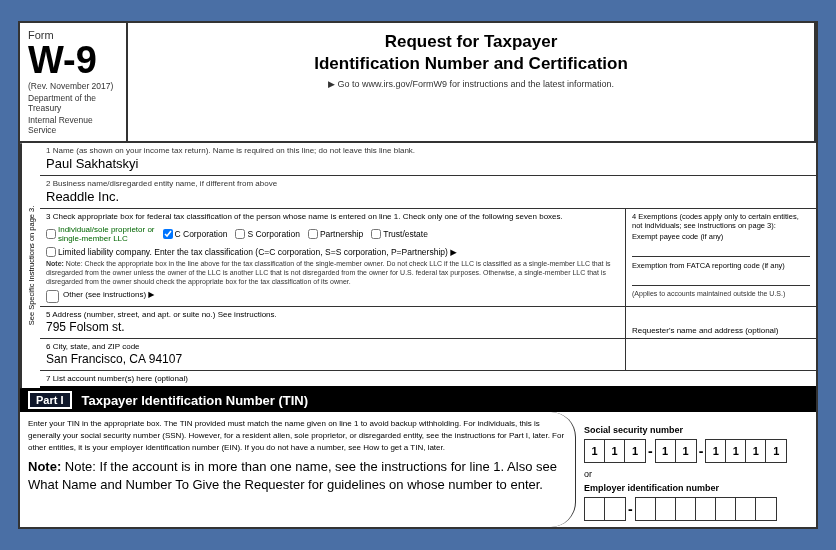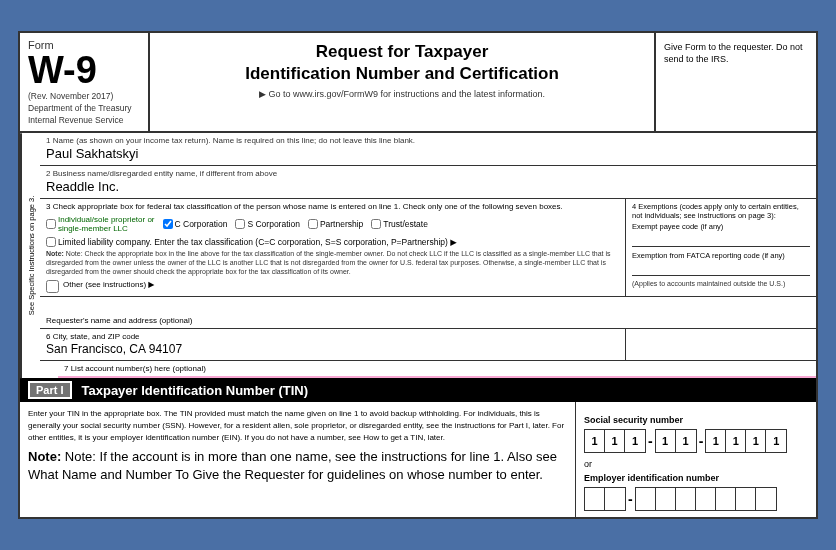--- a/index.html
+++ b/index.html
@@ -16,21 +16,21 @@
       background: white;
       width: 800px;
       border: 2px solid #333;
       position: relative;
     }
     .header-row {
       display: flex;
       border-bottom: 2px solid #333;
     }
     .header-left {
-      width: 130px;
+      width: 108px;
       border-right: 2px solid #333;
       padding: 6px 8px;
     }
     .form-w9-label {
       font-size: 11px;
       color: #333;
     }
     .form-w9-number {
       font-size: 38px;
       font-weight: bold;
@@ -184,55 +184,55 @@
       margin-top: 16px;
     }
     .addr-label {
       font-size: 8px;
     }
     .addr-value {
       font-size: 12px;
       padding: 1px 0;
     }
     .account-row {
-      border-bottom: 2px solid #f9a8d4;
-      padding: 3px 6px;
-      font-size: 8px;
-      margin-left: 18px;
+      border-bottom: 2px solid #000000;
+      padding: 3px 6px;
+      font-size: 8px;
     }
     
     .part-header {
       background: #000;
       color: white;
       display: flex;
       align-items: center;
       padding: 3px 8px;
       gap: 10px;
     }
     .part-badge {
-      background: #737373;
+      background: #0f172a;
       color: white;
       font-size: 11px;
       font-weight: bold;
       border: 2px solid white;
       padding: 1px 6px;
     }
     .part-title {
       font-size: 13px;
       font-weight: bold;
     }
     .part-body {
       display: flex;
     }
     .tin-text {
       flex: 1;
       padding: 6px 8px;
       border-right: 1px solid #333;
       font-size: 8px;
       line-height: 1.5;
+      border-radius: 25px;
     }
     .tin-text p {
       margin-bottom: 4px;
     }
     .tin-boxes {
       width: 240px;
       padding: 6px 8px;
     }
     .ssn-label {
       font-size: 9px;
@@ -318,21 +318,20 @@
       <div class="form-rev">Department of the Treasury</div>
       <div class="form-rev">Internal Revenue Service</div>
     </div>
     <div class="header-center">
       <h1>
         <span>Request for Taxpayer</span><br>
         <span>Identification Number and Certification</span>
       </h1>
       <p>▶ Go to www.irs.gov/FormW9 for instructions and the latest information.</p>
     </div>
-    <div class="header-right">Give Form to the requester. Do not send to the IRS.</div>
   </div>
 
   <div class="form-body">
 
     <div class="side-label-container">See Specific Instructions on page 3.</div>
 
     <div class="main-fields">
 
       <div class="field-row">
         <div class="field-label">1  Name (as shown on your income tax return). Name is required on this line; do not leave this line blank.</div>
@@ -391,20 +390,24 @@
           <div class="exempt-label">4  Exemptions (codes apply only to certain entities, not individuals; see instructions on page 3):</div>
           <div class="exempt-label">Exempt payee code (if any)</div>
           <div class="exempt-line"></div>
           <div class="exempt-label">Exemption from FATCA reporting code (if any)</div>
           <div class="exempt-line"></div>
           <div style="font-size:7px;color:#333;">(Applies to accounts maintained outside the U.S.)</div>
         </div>
       </div>
 
       <div class="address-section">
+        <div class="address-left">
+          <div class="addr-label">5  Address (number, street, and apt. or suite no.) See instructions.</div>
+          <div class="addr-value">795 Folsom st.</div>
+        </div>
         <div class="address-right">
           <div>Requester's name and address (optional)</div>
         </div>
       </div>
 
       <div class="address-section">
         <div class="address-left">
           <div class="addr-label">6  City, state, and ZIP code</div>
           <div class="addr-value">San Francisco, CA 94107</div>
         </div>

